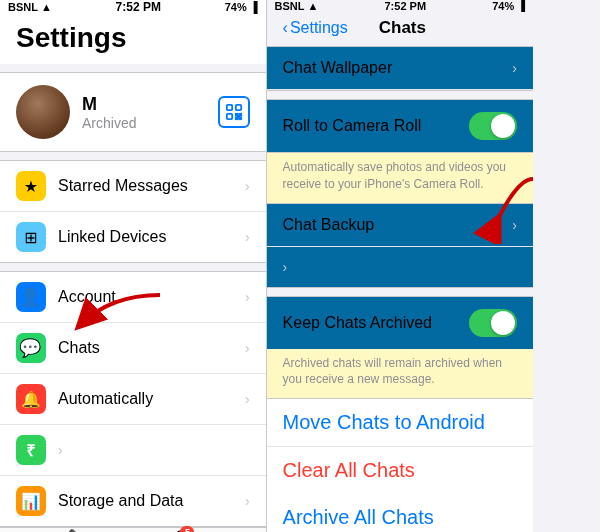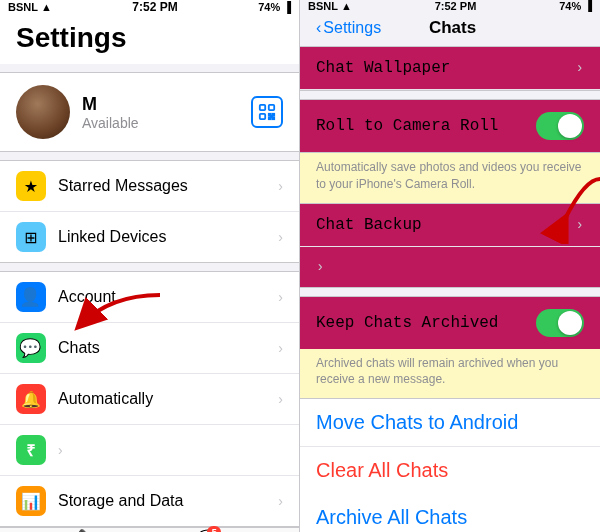--- a/index.html
+++ b/index.html
@@ -248,27 +248,26 @@
       cursor: pointer;
     }
 
     .nav-title {
       font-size: 17px;
       font-weight: 600;
       color: #000;
     }
 
     .settings-row {
-      background: #be185d;
+      background: #0369a1;
       padding: 12px 16px;
       display: flex;
       align-items: center;
       border-bottom: 0.5px solid #e5e5ea;
       cursor: pointer;
-      font-family: Liberation Mono, monospace;
     }
 
     .settings-row-label {
       flex: 1;
       font-size: 16px;
       color: #000;
     }
 
     .toggle {
       width: 48px;
@@ -334,21 +333,21 @@
     
     .keep-chats-section {
       background: #fff;
       border-top: 0.5px solid #c8c8cc;
     }
 
   </style>
 </head>
 <body>
 
-<div class="panel-wrapper" style="width:600px; height:532px;justify-content:center;">
+<div class="panel-wrapper" style="width:533px; height:532px;justify-content:center;">
 
   <div class="left-panel">
 
     <div class="status-bar">
       <div class="status-bar-left">
         <span>BSNL</span>
         <span>▲</span>
       </div>
       <div class="status-bar-center">7:52 PM</div>
       <div class="status-bar-right">
@@ -358,21 +357,21 @@
     </div>
 
     <div class="page-title">Settings</div>
 
     <div class="profile-card">
       <div class="avatar">
         <div class="avatar-inner"></div>
       </div>
       <div class="profile-info">
         <div class="profile-name">M</div>
-        <div class="profile-status">Available</div>
+        <div class="profile-status">Archived</div>
       </div>
       <div class="qr-icon">
         <svg width="18" height="18" viewBox="0 0 20 20" fill="none" stroke="#007aff" stroke-width="2">
           <rect x="2" y="2" width="6" height="6" rx="1"></rect>
           <rect x="12" y="2" width="6" height="6" rx="1"></rect>
           <rect x="2" y="12" width="6" height="6" rx="1"></rect>
           <rect x="12" y="12" width="2" height="2"></rect>
           <rect x="16" y="12" width="2" height="2"></rect>
           <rect x="14" y="14" width="2" height="2"></rect>
           <rect x="12" y="16" width="2" height="2"></rect>

